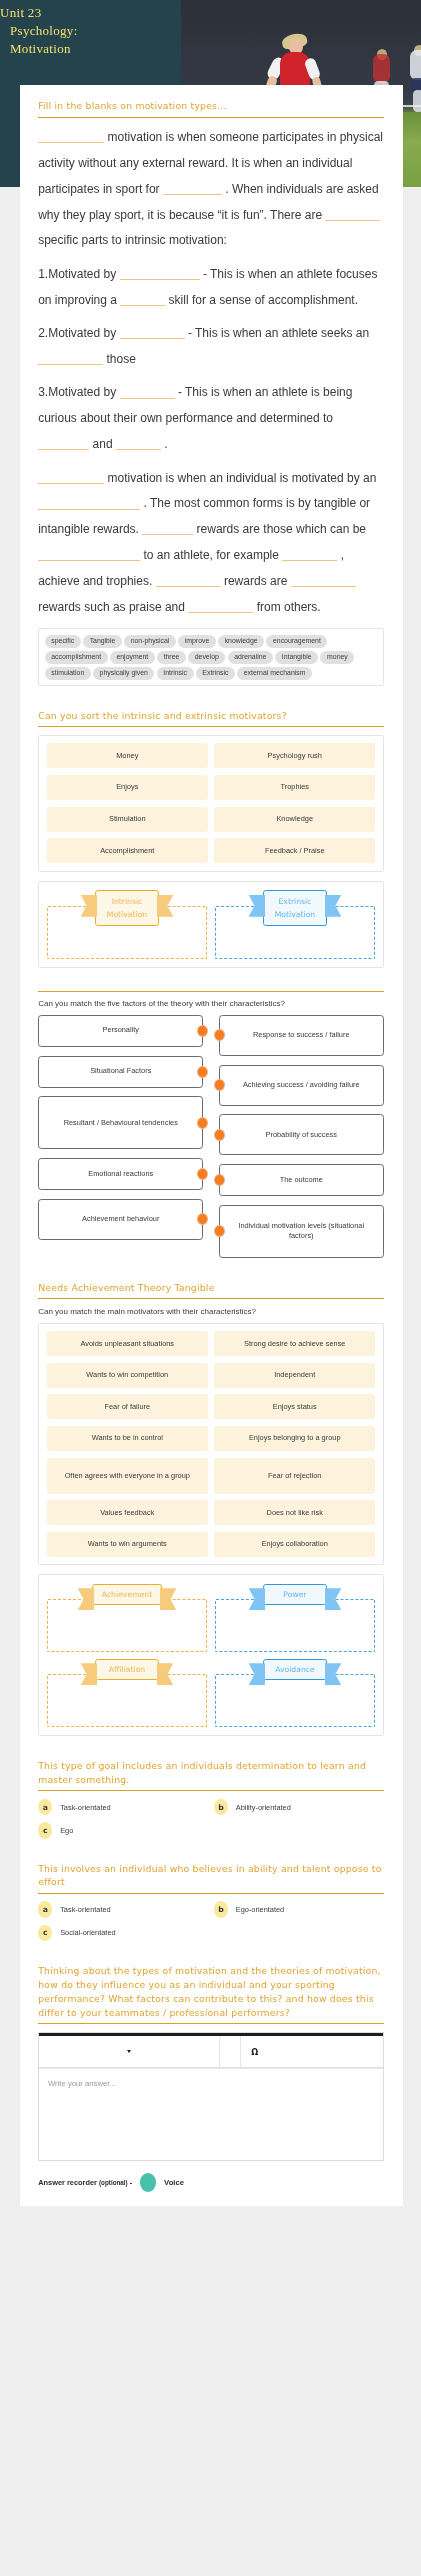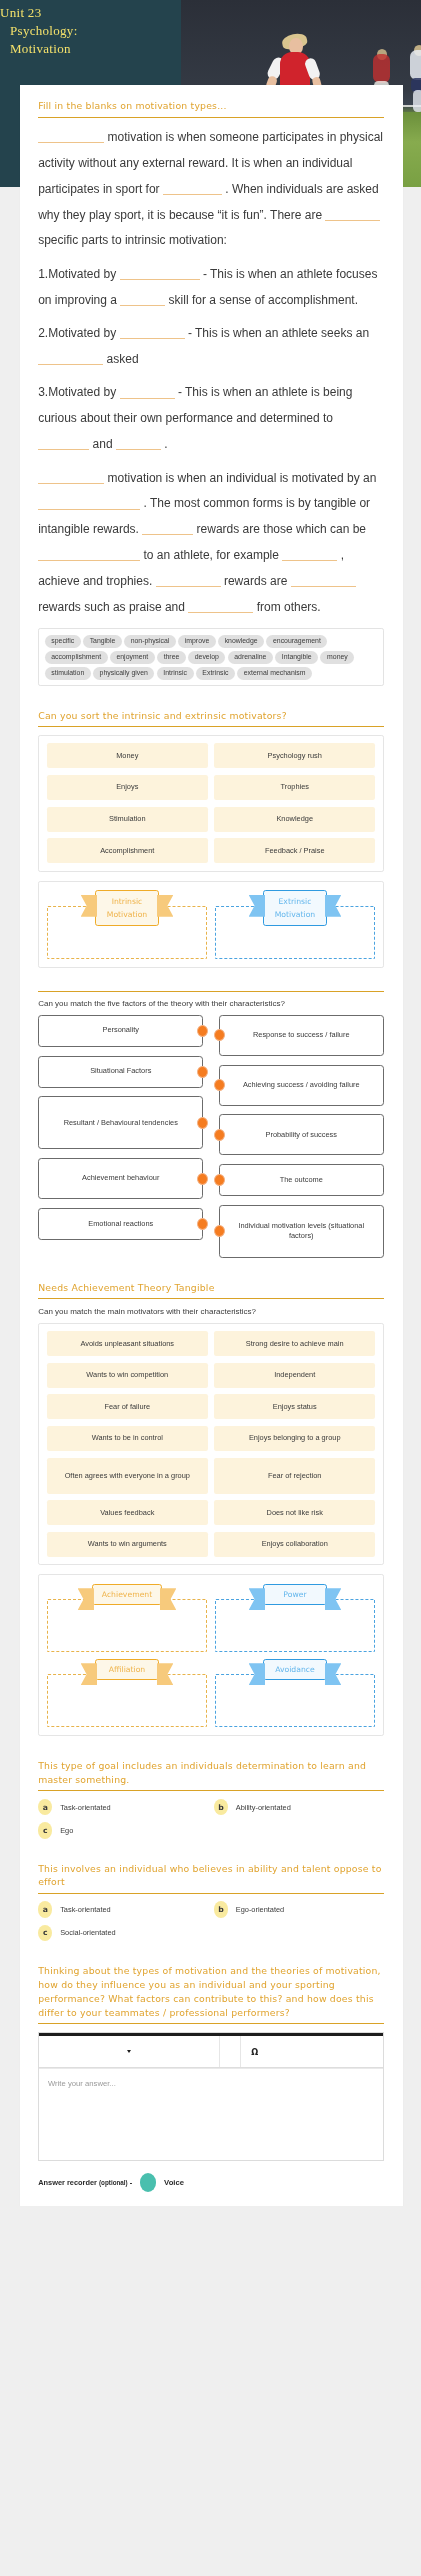--- a/index.html
+++ b/index.html
@@ -322,21 +322,21 @@
             <span class="blank w4"></span>
             <span>- This is when an athlete focuses on improving a</span>
             <span class="blank w5"></span>
             <span>skill for a sense of accomplishment.</span>
           </p>
           <p>
             <span>2.Motivated by</span>
             <span class="blank w6"></span>
             <span>- This is when an athlete seeks an</span>
             <span class="blank w6"></span>
-            <span>asked</span>
+            <span>those</span>
           </p>
           <p>
             <span>3.Motivated by</span>
             <span class="blank w3"></span>
             <span>- This is when an athlete is being curious about their own performance and determined to</span>
             <span class="blank w8"></span>
             <span>and</span>
             <span class="blank w5"></span>
             <span>.</span>
           </p>
@@ -423,42 +423,42 @@
       <div class="spacer-lg"></div>
 
       <div>
         <div class="rule"></div>
         <div class="sub-q">Can you match the five factors of the theory with their characteristics?</div>
         <div class="match">
           <div class="mcol left" id="nat-left">
               <div class="mbox h2">Personality<span class="dot"></span></div>
               <div class="mbox h2">Situational Factors<span class="dot"></span></div>
               <div class="mbox h4">Resultant / Behavioural tendencies<span class="dot"></span></div>
+              <div class="mbox h2">Emotional reactions<span class="dot"></span></div>
               <div class="mbox h3">Achievement behaviour<span class="dot"></span></div>
-              <div class="mbox h2">Emotional reactions<span class="dot"></span></div>
             </div>
           <div class="mcol right" id="nat-right">
               <div class="mbox h3">Response to success / failure<span class="dot"></span></div>
               <div class="mbox h3">Achieving success / avoiding failure<span class="dot"></span></div>
               <div class="mbox h3">Probability of success<span class="dot"></span></div>
               <div class="mbox h2">The outcome<span class="dot"></span></div>
               <div class="mbox h4">Individual motivation levels (situational factors)<span class="dot"></span></div>
             </div>
         </div>
       </div>
 
       <div class="spacer-lg"></div>
 
       <div>
         <div class="hand-title">Needs Achievement Theory Tangible</div>
         <div class="rule"></div>
         <div class="sub-q">Can you match the main motivators with their characteristics?</div>
         <div class="tile-grid" id="mot-tiles">
             <div class="tile">Avoids unpleasant situations</div>
-            <div class="tile">Strong desire to achieve main</div>
+            <div class="tile">Strong desire to achieve sense</div>
             <div class="tile">Wants to win competition</div>
             <div class="tile">Independent</div>
             <div class="tile">Fear of failure</div>
             <div class="tile">Enjoys status</div>
             <div class="tile">Wants to be in control</div>
             <div class="tile">Enjoys belonging to a group</div>
             <div class="tile tall">Often agrees with everyone in a group</div>
             <div class="tile">Fear of rejection</div>
             <div class="tile">Values feedback</div>
             <div class="tile">Does not like risk</div>

